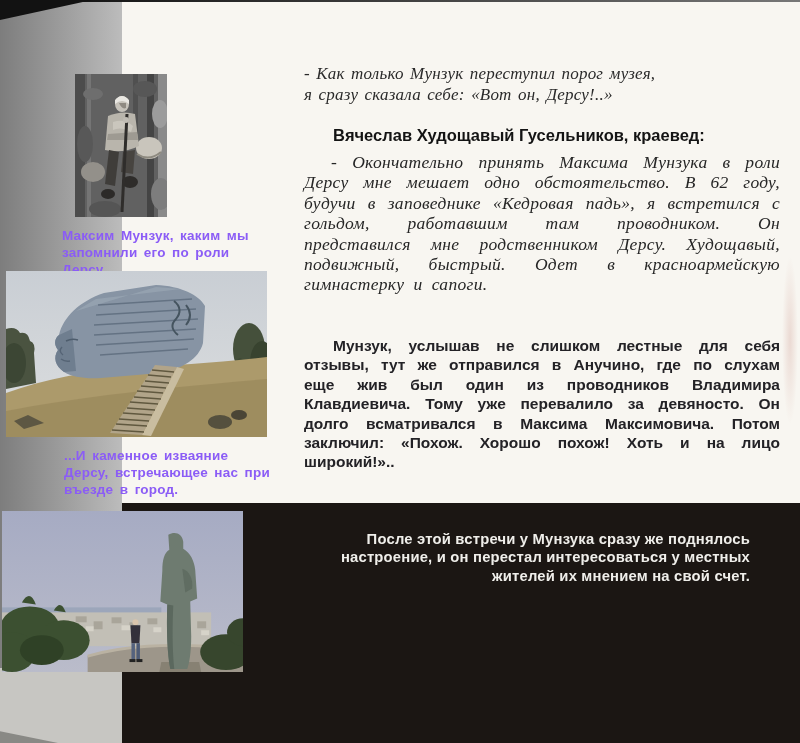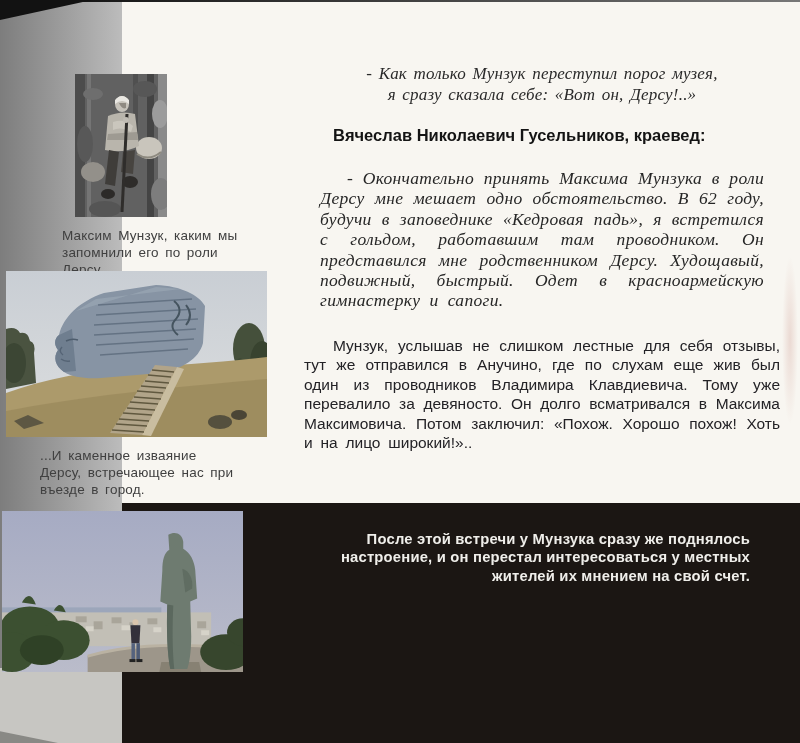--- a/index.html
+++ b/index.html
@@ -19,36 +19,36 @@
   .band{position:absolute;left:122px;top:503px;width:678px;height:240px;background:#1b1613;}
   .smudge{position:absolute;left:782px;top:255px;width:16px;height:170px;
     background:radial-gradient(ellipse at center,rgba(210,165,155,.35),rgba(210,165,155,0) 70%);}
 
   .photo{position:absolute;margin:0;padding:0;}
   .photo svg{display:block;width:100%;height:100%;}
   .photo-munzuk{left:75px;top:74px;width:92px;height:143px;}
   .photo-monument{left:6px;top:271px;width:261px;height:166px;}
   .photo-statue{left:2px;top:511px;width:241px;height:161px;}
 
-  .caption{position:absolute;font-family:"Liberation Sans",sans-serif;color:#404040;
-    white-space:pre-line;font-size:13.5px;line-height:17px;word-spacing:2.5px;letter-spacing:.2px;}
+  .caption{position:absolute;font-family:"Liberation Sans",sans-serif;color:#8b5cf6;
+    white-space:pre-line;font-size:13.5px;line-height:17px;word-spacing:2.5px;letter-spacing:.2px;font-weight:bold;}
   .caption-1{left:62px;top:227px;width:200px;}
-  .caption-2{left:40px;top:447px;width:208px;}
-
-  .epigraph{position:absolute;left:304px;top:64px;width:476px;text-align:center;
+  .caption-2{left:64px;top:447px;width:208px;}
+
+  .epigraph{position:absolute;left:304px;top:64px;width:476px;text-align:left;
     font-style:italic;font-size:17px;line-height:20.5px;color:#2a2a2a;
     white-space:pre-line;word-spacing:2px;letter-spacing:.2px;}
   .speaker{position:absolute;left:333px;top:126px;margin:0;
     font-family:"Liberation Sans",sans-serif;font-weight:bold;font-size:16.5px;color:#141414;}
   .quotes{position:absolute;left:304px;top:152px;width:476px;
     font-style:italic;font-size:17.5px;line-height:20.4px;color:#262626;
     text-align:justify;word-spacing:4.5px;letter-spacing:.3px;}
-  .quotes p{margin:16px;text-indent:27px;}
+  .quotes p{margin:0;text-indent:27px;}
   .narration{position:absolute;left:304px;top:336px;width:476px;margin:0;
-    font-family:"Liberation Sans",sans-serif;font-weight:normal;font-size:15.5px;
+    font-family:"Liberation Sans",sans-serif;font-weight:bold;font-size:15.5px;
     line-height:19.4px;color:#232226;text-align:justify;text-indent:29px;word-spacing:3.5px;}
   .footer-text{position:absolute;left:300px;top:530px;width:450px;text-align:right;
     font-family:"Liberation Sans",sans-serif;font-weight:bold;font-size:14.8px;
     line-height:18.4px;color:#efeeea;letter-spacing:.2px;}
   .footer-text p{margin:0;white-space:pre-line;}
 </style>
 </head>
 <body>
 
 <div class="page">
@@ -211,21 +211,21 @@
         <rect x="130" y="133" width="3.5" height="17" fill="#55637e"></rect>
         <rect x="135" y="133" width="3.5" height="17" fill="#4d5b76"></rect>
         <rect x="128" y="149" width="6" height="3" fill="#222"></rect>
         <rect x="135" y="149" width="6" height="3" fill="#222"></rect>
       </g>
     </svg>
   </figure>
 
   <div class="epigraph">- Как только Мунзук переступил порог музея,
 я сразу сказала себе: «Вот он, Дерсу!..»</div>
-  <h2 class="speaker">Вячеслав Николаевич Гусельников, краевед:</h2>
+  <h2 class="speaker">Вячеслав Худощавый Гусельников, краевед:</h2>
   <div class="quotes">
     <p>- Окончательно принять Максима Мунзука в роли Дерсу мне мешает одно обстоятельство. В 62 году, будучи в заповеднике «Кедровая падь», я встретился с гольдом, работавшим там проводником. Он представился мне родственником Дерсу. Худощавый, подвижный, быстрый. Одет в красноармейскую гимнастерку и сапоги.</p>
   </div>
   <p class="narration">Мунзук, услышав не слишком лестные для себя отзывы, тут же отправился в Анучино, где по слухам еще жив был один из проводников Владимира Клавдиевича. Тому уже перевалило за девяносто. Он долго всматривался в Максима Максимовича. Потом заключил: «Похож. Хорошо похож! Хоть и на лицо широкий!»..</p>
 
   <div class="footer-text">
     <p>После этой встречи у Мунзука сразу же поднялось
 настроение, и он перестал интересоваться у местных
 жителей их мнением на свой счет.</p>
   </div>

